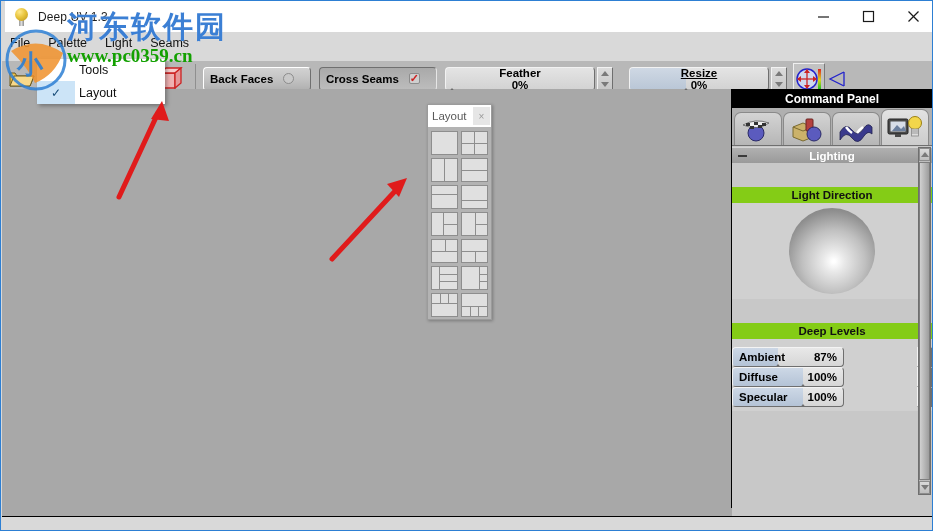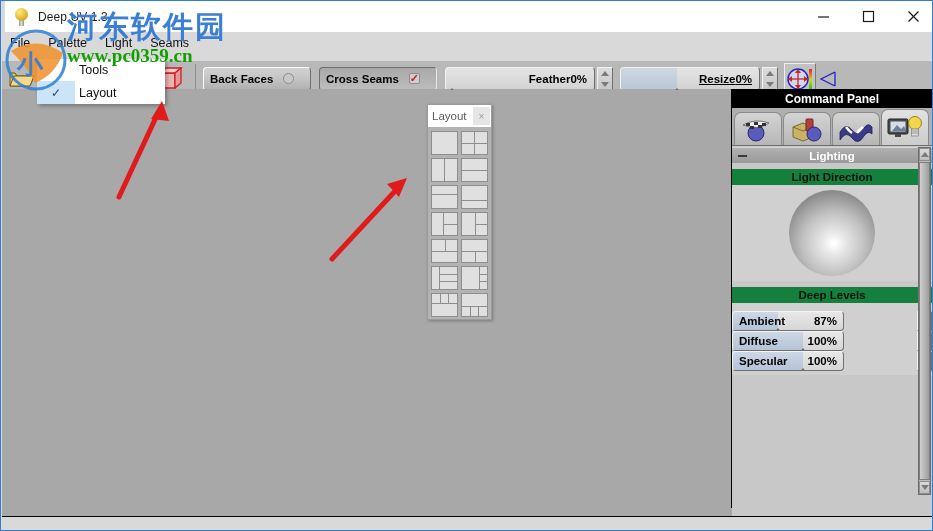--- a/index.html
+++ b/index.html
@@ -108,24 +108,24 @@
   
   .spin-field {
     height: 24px; margin-left: 4px; display: flex; align-items: stretch;
   }
   .spin-body {
     width: 150px;
     border: 1px solid #6f6f6f;
     border-top-color:#f2f2f2; border-left-color:#f2f2f2;
     border-radius: 4px;
     background: linear-gradient(to bottom,#e4e4e4,#d2d2d2);
-    display:flex; align-items:center; justify-content: flex-end;
+    display:flex; align-items:center; justify-content: center;
     padding: 0 7px;
     font-size: 11.5px; font-weight: bold; color: #000;
-    position: relative; overflow: hidden;
+    position: relative; overflow: hidden; flex-direction: column;
   }
   .spin-body .fill {
     position: absolute; left: 0; top: 0; bottom: 0; width: 62px;
     background: linear-gradient(to bottom,#cfd8e4,#b9c6d6);
   }
   .spin-body .lbl, .spin-body .val { position: relative; z-index: 2; }
   .spin-tick {
     position:absolute; bottom:-3px; left: 58px; z-index:3;
     width:0;height:0;border-left:4px solid transparent;border-right:4px solid transparent;
     border-bottom:5px solid #6d6d6d;
@@ -186,24 +186,24 @@
     background: linear-gradient(to bottom,#b0b0b0,#9a9a9a);
     color: #fff; font-size: 11.5px; font-weight: bold;
     display:flex;align-items:center;justify-content:center;
     position: relative;
     border-top: 1px solid #d4d4d4;
   }
   #roll-lighting .minus {
     position:absolute; left: 6px; top: 7px; width: 9px; height: 2px; background:#3a3a3a;
   }
   .section-hdr {
-    height: 16px; background: #15803d;
+    height: 16px; background: #84cc16;
     font-size: 11.5px; font-weight: bold; color: #111;
     display:flex;align-items:center;justify-content:center;
-    margin-top: 6px;
+    margin-top: 24px;
   }
   #light-sphere-wrap {
     height: 96px; display:flex;align-items:center;justify-content:center;
     background: #d0d0d0;
   }
   #light-sphere {
     width: 86px; height: 86px; border-radius: 50%;
     background: radial-gradient(circle at 52% 62%, #ffffff 2%, #e8e8e8 16%, #c0c0c0 45%, #8f8f8f 72%, #6e6e6e 100%);
   }
   #light-levels { background: #d0d0d0; padding: 8px 0 4px 0; }
@@ -416,21 +416,21 @@
         <span class="lbl">Feather</span>
         <span class="val">0%</span>
         <span class="spin-tick" style="left:2px;"></span>
       </div>
       <div class="spin-arrows">
         <span class="arrow-up"></span>
         <span class="arrow-dn"></span>
       </div>
     </div>
 
-    <div class="spin-field" style="margin-left:7px;text-decoration:underline;">
+    <div class="spin-field" style="margin-left:16px;text-decoration:underline;">
       <div class="spin-body" style="width:140px;">
         <div class="fill" style="width:56px;"></div>
         <span class="lbl">Resize</span>
         <span class="val">0%</span>
         <span class="spin-tick" style="left:52px;"></span>
       </div>
       <div class="spin-arrows">
         <span class="arrow-up"></span>
         <span class="arrow-dn"></span>
       </div>

